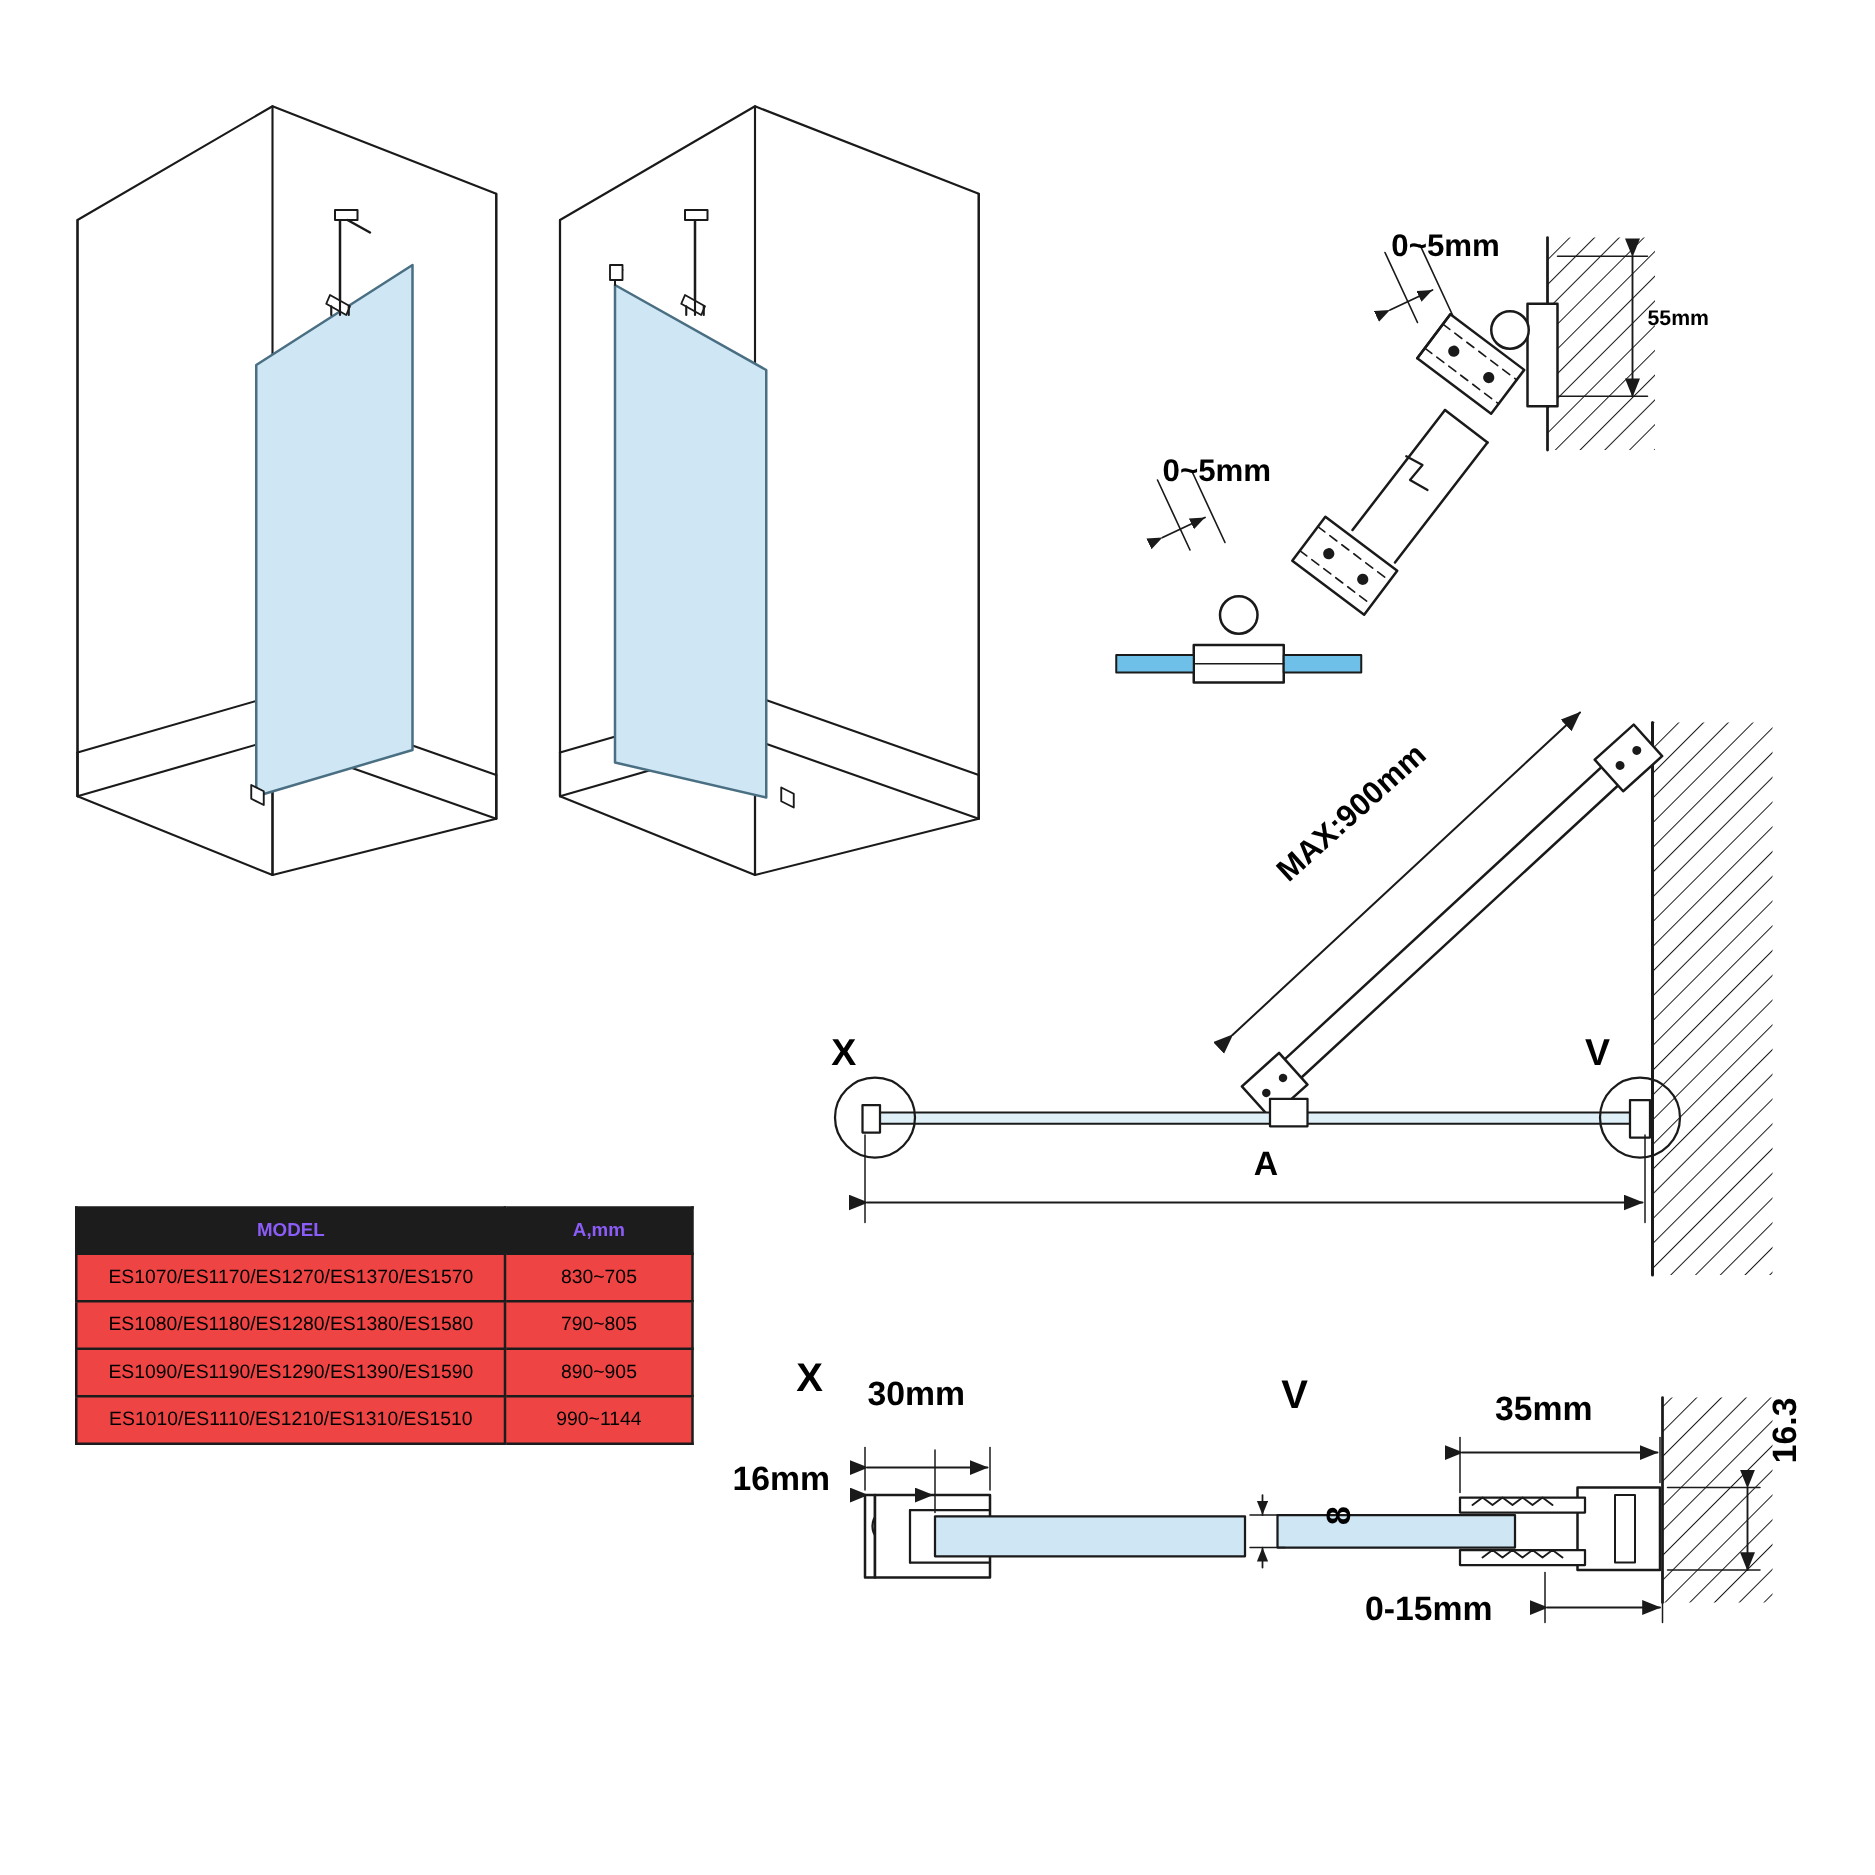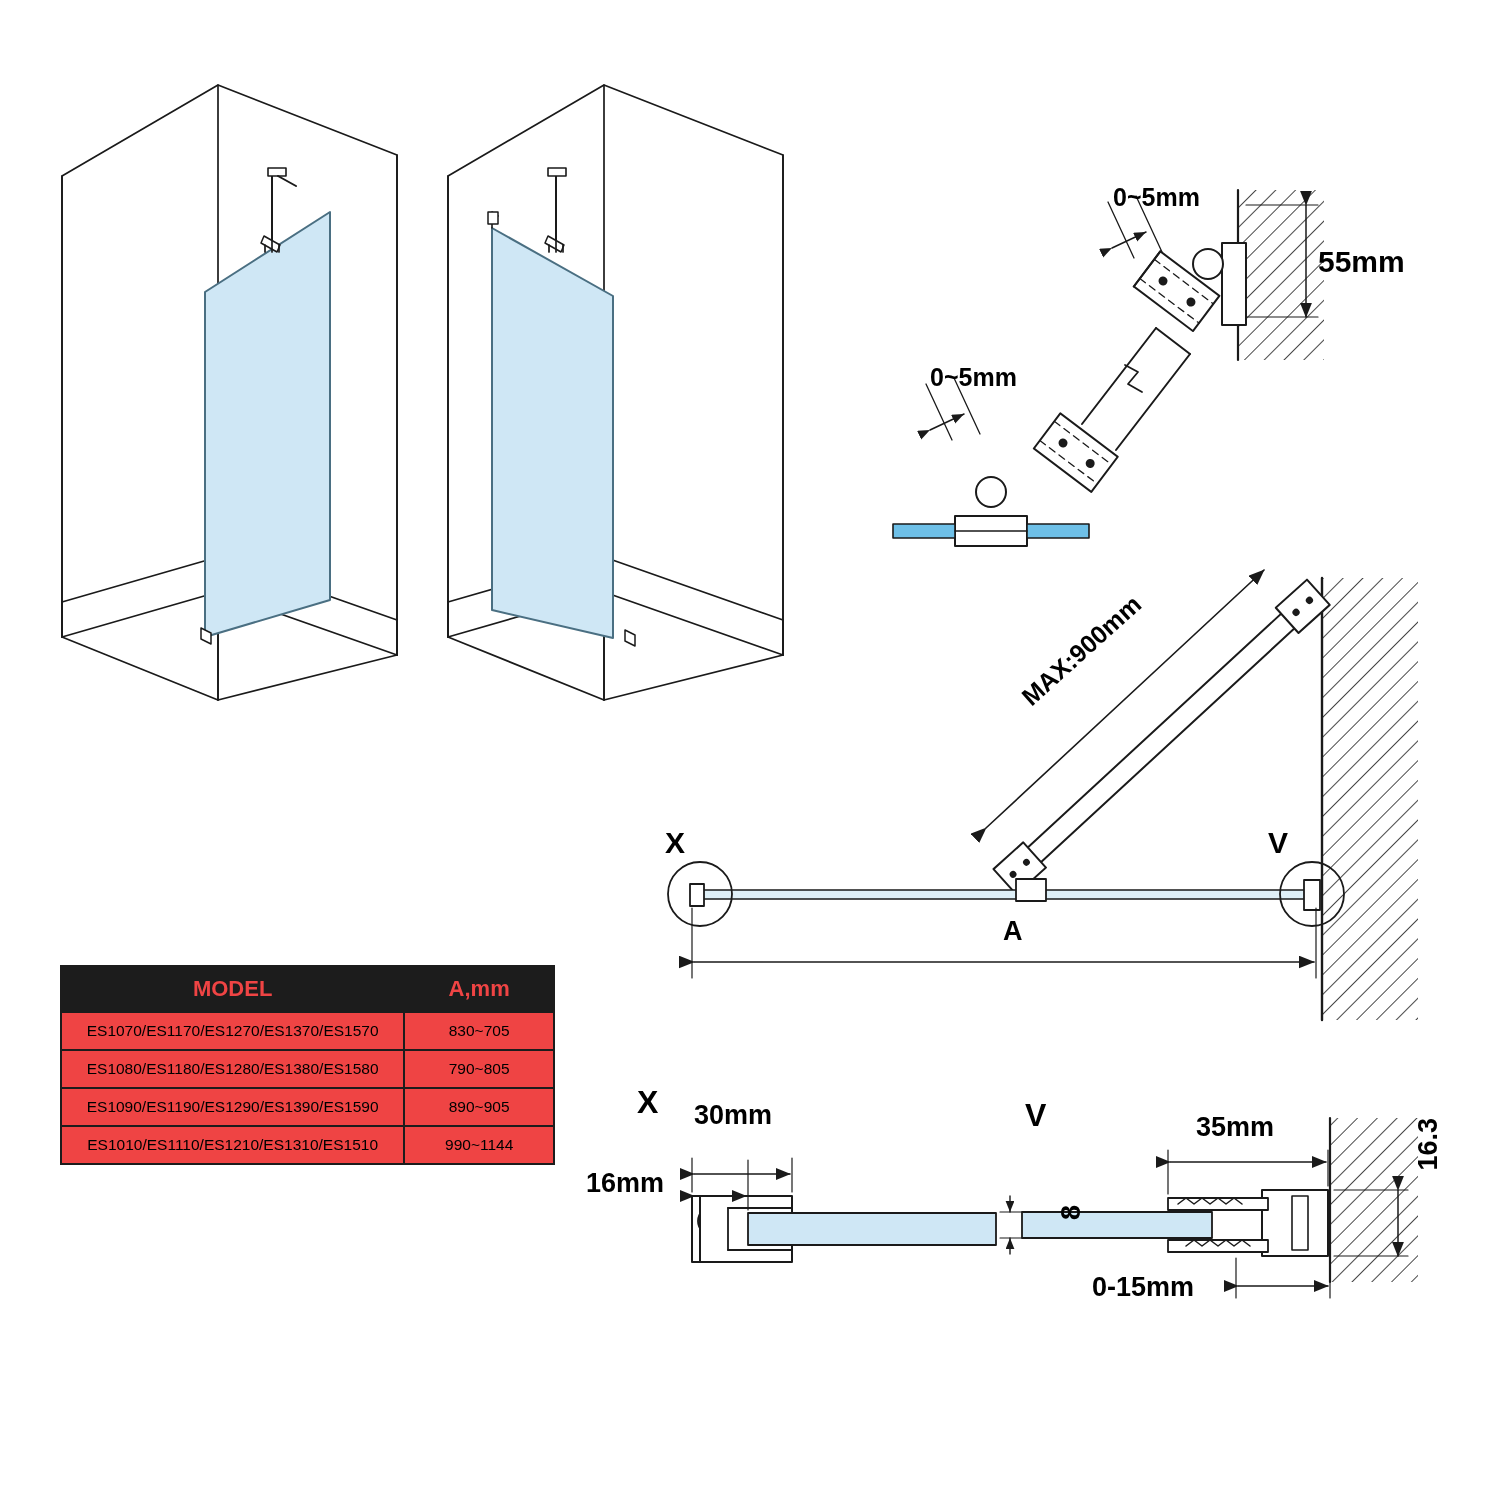--- a/index.html
+++ b/index.html
@@ -31,22 +31,22 @@
   .spec-table {
     position: absolute;
     left: 60px;
     top: 965px;
     width: 495px;
     border-collapse: collapse;
     font-family: "Liberation Sans", sans-serif;
   }
   .spec-table th {
     background: #1c1c1c;
-    color: #ef4444;
-    font-size: 22px;
+    color: #8b5cf6;
+    font-size: 15px;
     font-weight: bold;
     padding: 9px 4px;
     text-align: center;
     border: 2px solid #1c1c1c;
   }
   .spec-table td {
     border: 2px solid #1c1c1c;
     font-size: 15.5px;
     padding: 9px 6px;
     text-align: center;
@@ -283,21 +283,21 @@
         <path d="M1236 1258 L1236 1298" stroke-width="1.2"></path>
         <path d="M1330 1258 L1330 1298" stroke-width="1.2"></path>
         <path d="M1238 1286 L1328 1286" stroke-width="1.5" marker-start="url(#arr)" marker-end="url(#arr)"></path>
       </g>
 
     </g>
   </svg>
 
   <div class="lbl" style="left:1113px; top:183px; font-size:25px;">0~5mm</div>
   <div class="lbl" style="left:930px; top:363px; font-size:25px;">0~5mm</div>
-  <div class="lbl" style="left:1318px; top:245px; font-size:30px;">55mm</div>
+  <div class="lbl" style="left:1318px; top:245px; font-size:17px;">55mm</div>
 
   <div class="lbl" style="left:1016px; top:690px; font-size:25px; transform: rotate(-42deg); transform-origin: left top;">MAX:900mm</div>
   <div class="lbl" style="left:1003px; top:916px; font-size:27px;">A</div>
   <div class="lbl" style="left:665px; top:826px; font-size:30px;">X</div>
   <div class="lbl" style="left:1268px; top:826px; font-size:30px;">V</div>
 
   <div class="lbl" style="left:637px; top:1084px; font-size:32px;">X</div>
   <div class="lbl" style="left:694px; top:1100px; font-size:27px;">30mm</div>
   <div class="lbl" style="left:586px; top:1168px; font-size:27px;">16mm</div>
 

